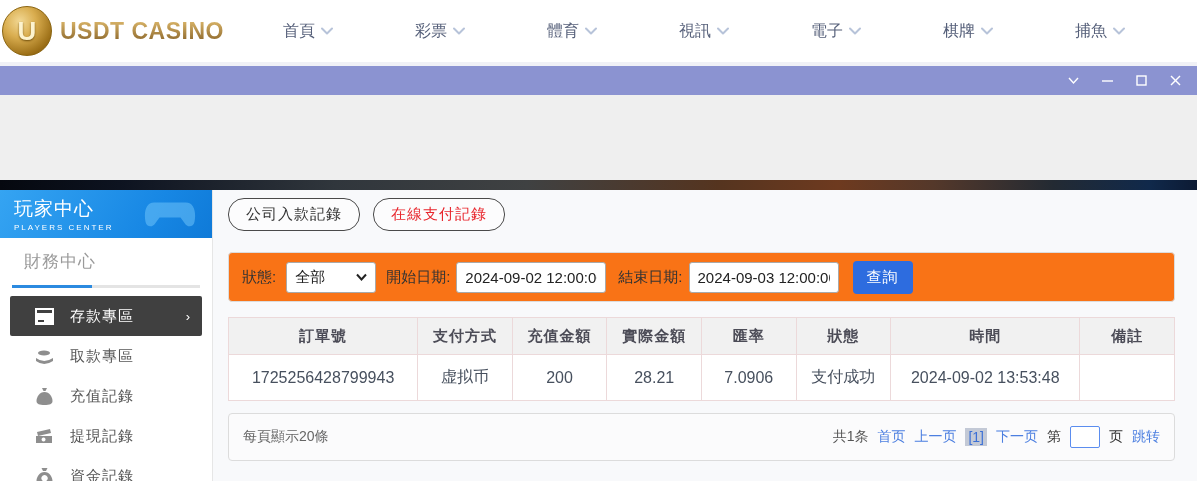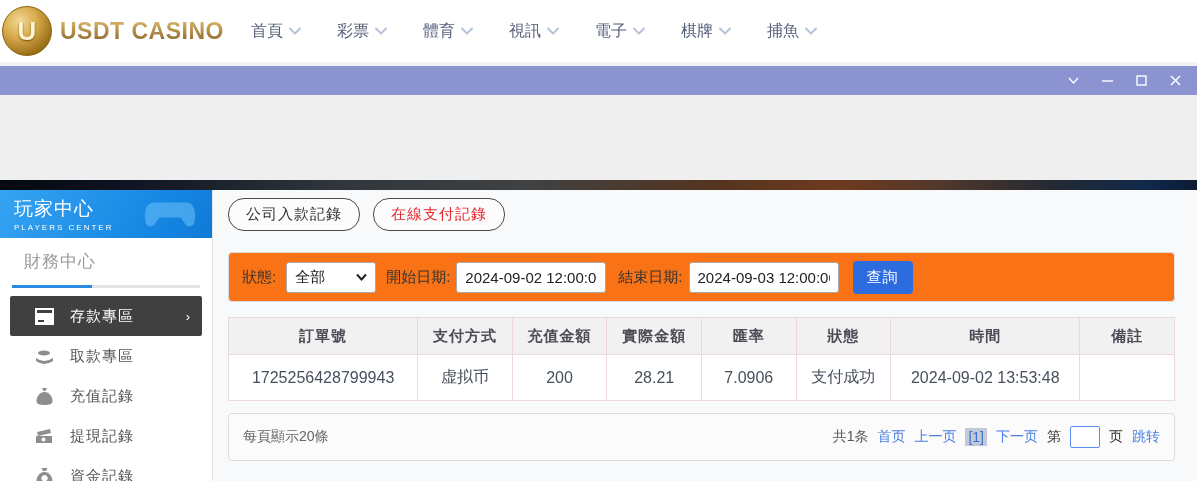--- a/index.html
+++ b/index.html
@@ -9,21 +9,21 @@
   
   .topbar { height:62px; background:#ffffff; display:flex; align-items:center; padding-left:10px; }
   .logo { display:flex; align-items:center; gap:8px; width:215px; }
   .logo-ball { width:50px; height:50px; border-radius:50%; margin-left:-8px; flex:0 0 auto;
     background:radial-gradient(circle at 35% 30%, #f2d894 0%, #d9ad4f 35%, #9a6d15 75%, #6e4c0a 100%);
     border:1px solid #8a6410; display:flex; align-items:center; justify-content:center; }
   .logo-ball span { font-size:26px; font-weight:bold; color:#fdf3cf; text-shadow:0 1px 2px #6e4c0a; }
   .logo-text { font-size:23px; font-weight:800; letter-spacing:.5px; color:#a8834a;
     background:linear-gradient(180deg,#d9b468 10%, #8a652a 90%); -webkit-background-clip:text; background-clip:text;
     -webkit-text-fill-color:transparent; white-space:nowrap; }
-  .nav { display:flex; align-items:flex-end; gap:36px; margin-left:26px; }
+  .nav { display:flex; align-items:flex-end; gap:82px; margin-left:58px; }
   .nav-item { display:flex; align-items:center; gap:6px; cursor:pointer; }
   .nav-item .lbl { font-size:16px; color:#56607a; }
   .chev { width:12px; height:8px; }
   .chev polyline { fill:none; stroke:#b7c3d9; stroke-width:2; stroke-linecap:round; stroke-linejoin:round; }
 
   
   .gap-line { height:4px; background:#f0f1f6; }
   .purplebar { height:29px; background:#8b93d1; display:flex; align-items:center; justify-content:flex-end;
     gap:18px; padding-right:14px; }
   .winbtn { color:#ffffff; width:16px; height:16px; display:flex; align-items:center; justify-content:center; cursor:pointer; }

